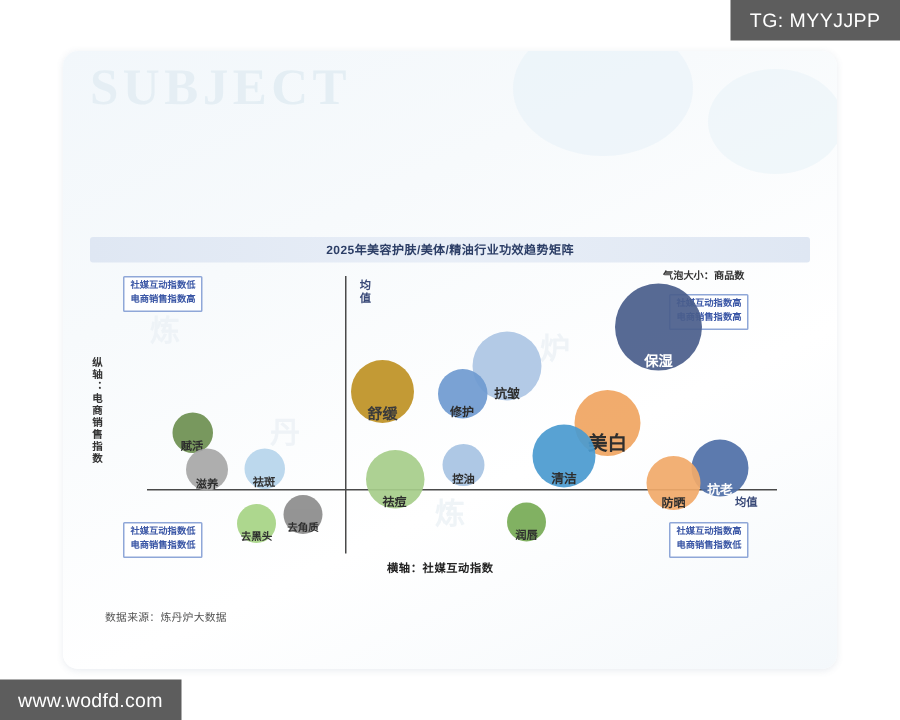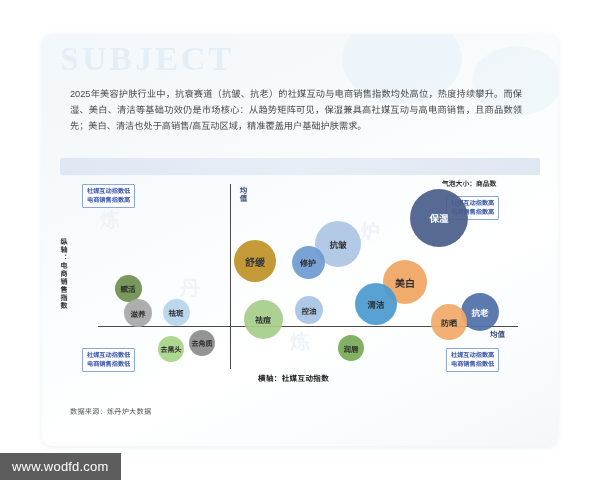--- a/index.html
+++ b/index.html
@@ -116,21 +116,21 @@
   #qtag-br{left:386px;top:172px;}
 
   #bubble-legend{
     position:absolute;left:382px;top:2px;
     font-size:6.8px;color:#333;font-weight:bold;white-space:nowrap;
   }
 
   
   .bubble{
     position:absolute;border-radius:50%;
-    display:flex;align-items:center;justify-content:center;
+    display:flex;align-items:flex-end;justify-content:center;
     color:#1d1d1d;font-weight:bold;
     box-sizing:border-box;
   }
   .bubble span{pointer-events:none;}
 
   
   #source{
     position:absolute;left:28px;top:372px;
     font-size:7.2px;color:#555;letter-spacing:.2px;
   }
@@ -163,24 +163,24 @@
 <body>
 
 <div id="card">
   <div id="inner">
 
     <div class="blob" id="blob1"></div>
     <div class="blob" id="blob2"></div>
 
     <div id="ghost">SUBJECT</div>
 
-    <div id="body-text">2025年美容护肤行业中，抗衰赛道（抗皱、抗老）的社媒互动与电商销售指数均处高位，热度持续攀升。而保湿、美白、清洁等基础功效仍是市场核心：从趋势矩阵可见，保湿兼具高社媒互动与高电商销售，且商品数领先；美白、清洁也处于高销售/高互动区域，精准覆盖用户基础护肤需求。</div>
 
     <div id="chart-panel">
       <div id="chart-title-bar"></div>
+      <div id="chart-title">2025年美容护肤/美体/精油行业功效趋势矩阵</div>
 
       <div id="plot">
         <div class="wm" style="left:40px;top:28px;">炼</div>
         <div class="wm" style="left:120px;top:96px;">丹</div>
         <div class="wm" style="left:300px;top:40px;">炉</div>
         <div class="wm" style="left:230px;top:150px;">炼</div>
 
         <div id="axis-x"></div>
         <div id="axis-y"></div>
 
@@ -215,21 +215,21 @@
             <div class="bubble" style="width: 46px; height: 46px; left: 255px; top: 45px; background: rgb(173, 198, 229); opacity: 0.92;">
               <span style="font-size: 8.5px; color: rgb(29, 29, 29);">抗皱</span>
             </div>
             <div class="bubble" style="width: 42px; height: 42px; left: 174px; top: 64px; background: rgb(191, 146, 37); opacity: 0.92;">
               <span style="font-size: 10px; color: rgb(43, 43, 43);">舒缓</span>
             </div>
             <div class="bubble" style="width: 33px; height: 33px; left: 231.5px; top: 69.5px; background: rgb(111, 155, 209); opacity: 0.92;">
               <span style="font-size: 8px; color: rgb(29, 29, 29);">修护</span>
             </div>
             <div class="bubble" style="width: 44px; height: 44px; left: 323px; top: 84px; background: rgb(240, 165, 97); opacity: 0.92;">
-              <span style="font-size: 10px; color: rgb(29, 29, 29);">美白</span>
+              <span style="font-size: 13px; color: rgb(29, 29, 29);">美白</span>
             </div>
             <div class="bubble" style="width: 42px; height: 42px; left: 295px; top: 107px; background: rgb(74, 155, 208); opacity: 0.92;">
               <span style="font-size: 8.5px; color: rgb(29, 29, 29); font-family: Liberation Mono, monospace;">清洁</span>
             </div>
             <div class="bubble" style="width: 38px; height: 38px; left: 401px; top: 117px; background: rgb(79, 111, 168); opacity: 0.92;">
               <span style="font-size: 8.5px; color: rgb(255, 255, 255);">抗老</span>
             </div>
             <div class="bubble" style="width: 36px; height: 36px; left: 371px; top: 128px; background: rgb(242, 170, 106); opacity: 0.92;">
               <span style="font-size: 8px; color: rgb(29, 29, 29);">防晒</span>
             </div>
@@ -259,14 +259,15 @@
             </div>
           </div>
       </div>
     </div>
 
     <div id="source">数据来源：炼丹炉大数据</div>
 
 
   </div>
 
+  <div id="tg-badge">TG: MYYJJPP</div>
   <div id="site-badge">www.wodfd.com</div>
 </div>
 
 </body></html>

